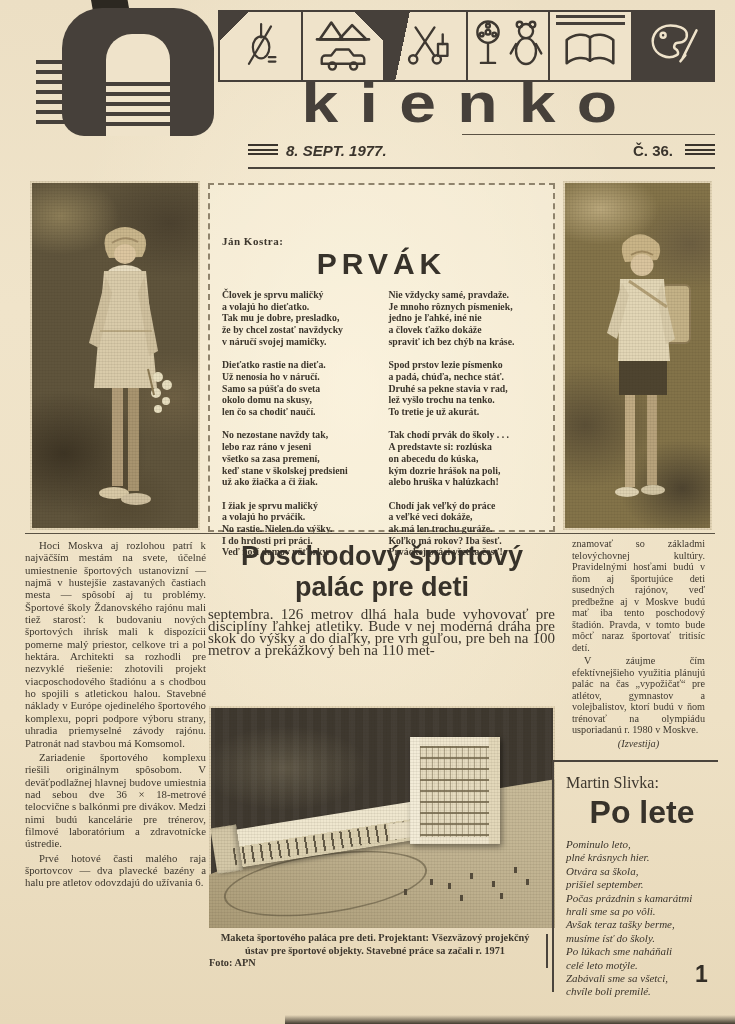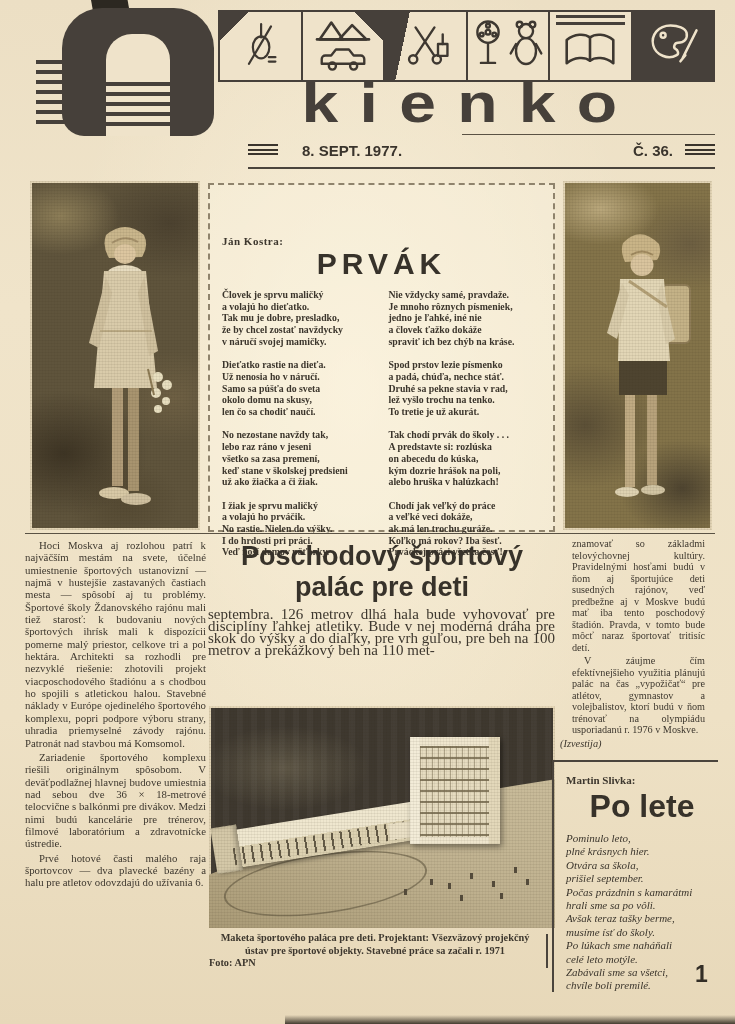--- a/index.html
+++ b/index.html
@@ -36,21 +36,21 @@
   .tile .stack{display:flex;flex-direction:column;align-items:center;gap:0;}
 
   .kienko{position:absolute;left:225px;top:72px;width:490px;height:62px;
     font-family:"Liberation Sans", sans-serif;font-weight:bold;font-size:56px;line-height:62px;
     color:#46403a;letter-spacing:18px;text-align:center;transform:scaleX(1.18);transform-origin:center;}
   .tile-underline{position:absolute;left:462px;top:134px;width:253px;height:1px;background:#5a5244;}
 
   .dateline{position:absolute;left:248px;top:140px;width:467px;height:20px;display:flex;align-items:center;
     font-family:"Liberation Sans", sans-serif;font-weight:bold;font-size:15px;color:#3a342c;}
   .hstripes{width:30px;height:12px;background:repeating-linear-gradient(180deg,#3a342c 0 2px,transparent 2px 4.6px);}
-  .dateline .date{margin-left:24px;}
+  .dateline .date{margin-left:8px;font-style:italic;}
   .dateline .spacer{flex:1;}
   .dateline .issue{margin-right:12px;}
   .dateline-rule{position:absolute;left:248px;top:167px;width:467px;height:2px;background:#4a443c;}
 
   
   .photo{position:absolute;overflow:hidden;box-shadow:0 0 0 2px #e3d5b6 inset;}
   .photo .grain{position:absolute;inset:0;
     background:
       repeating-linear-gradient(0deg, rgba(50,40,22,.07) 0 1px, transparent 1px 3px),
       repeating-linear-gradient(90deg, rgba(50,40,22,.05) 0 1px, transparent 1px 3px);}
@@ -118,25 +118,25 @@
     box-shadow:18px 4px 0 #554c3c, 40px -6px 0 #554c3c, 62px 2px 0 #554c3c, 84px -12px 0 #554c3c,
                30px 16px 0 #554c3c, 70px 14px 0 #554c3c, 96px 0 0 #554c3c, -26px 10px 0 #554c3c;}
 
   .caption{position:absolute;left:209px;top:932px;width:332px;font-weight:bold;font-size:10.3px;line-height:12.6px;text-align:center;}
   .caption .credit-line{text-align:left;padding-right:6px;}
   .caption-rule{position:absolute;left:546px;top:934px;width:2px;height:34px;background:#4a443c;}
 
   .col-right{position:absolute;left:560px;top:538px;width:157px;font-size:10.2px;line-height:11.5px;text-align:justify;}
   .col-right p{margin:0 12px 2px;font-family:Liberation Serif, serif;}
   .col-right p.indent{text-indent:12px;}
-  .izvestija{text-align:left;font-style:italic;font-size:10.4px;margin-top:1px;}
+  .izvestija{text-align:center;font-style:italic;font-size:10.4px;margin-top:1px;}
 
   .polete-box{position:absolute;left:552px;top:760px;width:166px;height:232px;box-sizing:border-box;
     border-left:2px solid #4a443c;border-top:2px solid #4a443c;padding:12px 0 0 12px;}
-  .polete-author{font-weight:bold;font-size:11px;}
+  .polete-author{font-weight:normal;font-size:16px;}
   .polete-title{font-family:"Liberation Sans", sans-serif;font-weight:bold;font-size:32px;line-height:36px;
     text-align:center;margin:2px 0 8px;color:#37322a;}
   .polete-lines{font-style:italic;font-size:11px;line-height:13.4px;white-space:pre-line;color:#3b352c;}
 
   .page-num{position:absolute;left:695px;top:961px;font-family:"Liberation Sans", sans-serif;font-weight:bold;font-size:23px;color:#332e26;}
   .bottom-shadow{position:absolute;left:285px;bottom:0;width:450px;height:9px;
     background:linear-gradient(180deg, rgba(40,34,25,0) 0%, rgba(40,34,25,.85) 100%);}
 </style>
 </head>
 <body>
@@ -382,21 +382,21 @@
   </div>
 
   <div class="caption">
     <span>Maketa športového paláca pre deti. Projektant: Všezväzový projekčný ústav pre športové objekty. Stavebné práce sa začali r. 1971</span>
     <div class="credit-line">Foto: APN</div>
   </div>
   <div class="caption-rule"></div>
 
   <div class="col-right">
     <p>znamovať so základmi telovýchovnej kultúry. Pravidelnými hosťami budú v ňom aj športujúce deti susedných rajónov, veď predbežne aj v Moskve budú mať iba tento poschodový štadión. Pravda, v tomto bude môcť naraz športovať tritisíc detí.</p>
-    <p class="indent">V záujme čím efektívnejšieho využitia plánujú palác na čas „vypožičať“ pre atlétov, gymnastov a volejbalistov, ktorí budú v ňom trénovať na olympiádu usporiadanú r. 1976 v Moskve.</p>
+    <p class="indent">V záujme čím efektívnejšieho využitia plánujú palác na čas „vypožičať“ pre atlétov, gymnastov a volejbalistov, ktorí budú v ňom trénovať na olympiádu usporiadanú r. 1980 v Moskve.</p>
     <div class="izvestija">(Izvestija)</div>
   </div>
 
   <div class="polete-box">
     <div class="polete-author">Martin Slivka:</div>
     <div class="polete-title">Po lete</div>
     <div class="polete-lines">Pominulo leto,
 plné krásnych hier.
 Otvára sa škola,
 prišiel september.

